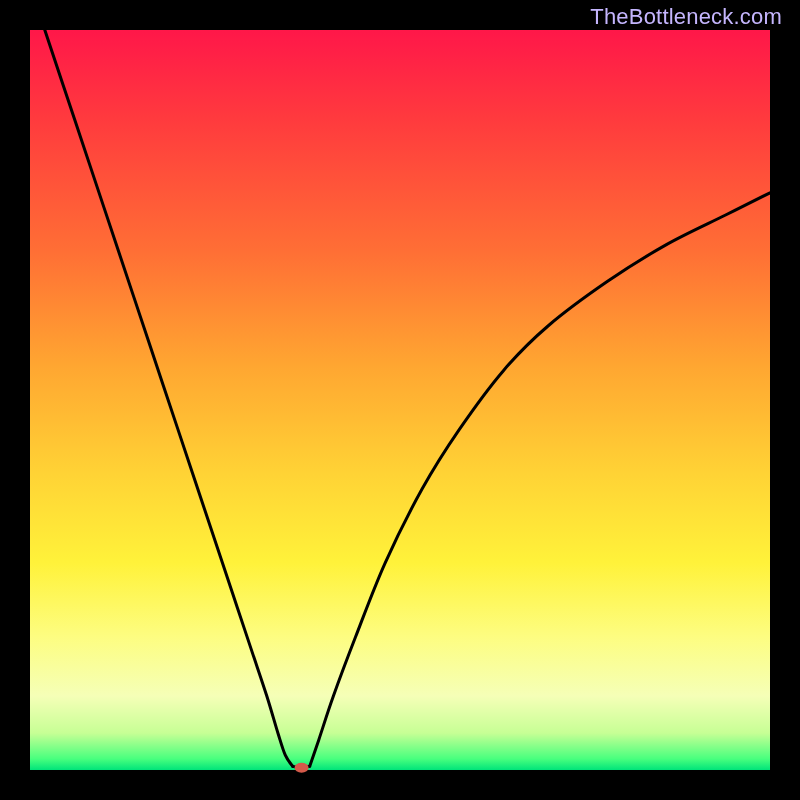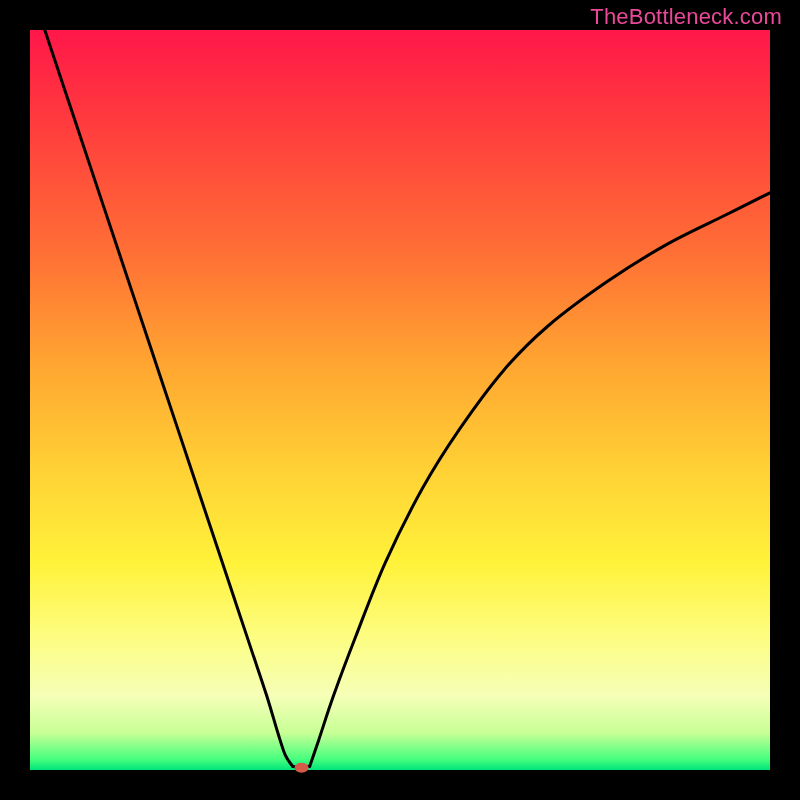--- a/index.html
+++ b/index.html
@@ -38,21 +38,21 @@
       #00e47a 100%
     );
   }
   .watermark {
     position: absolute;
     top: 4px;
     right: 18px;
     font-family: Arial, Helvetica, sans-serif;
     font-size: 22px;
     font-weight: 500;
-    color: #ec4899;
+    color: #c4b5fd;
     letter-spacing: 0.2px;
   }
   svg.curve {
     position: absolute;
     left: 30px;
     top: 30px;
     width: 740px;
     height: 740px;
     overflow: visible;
   }

